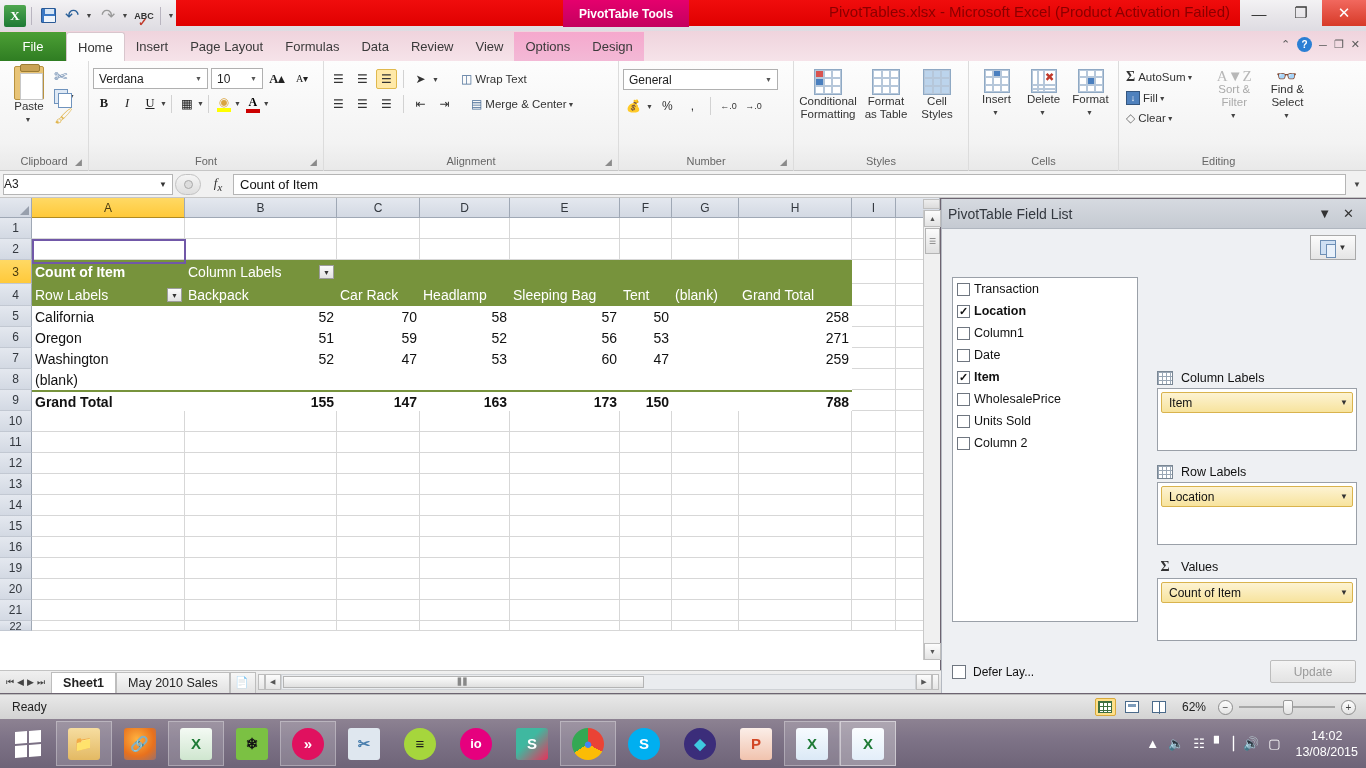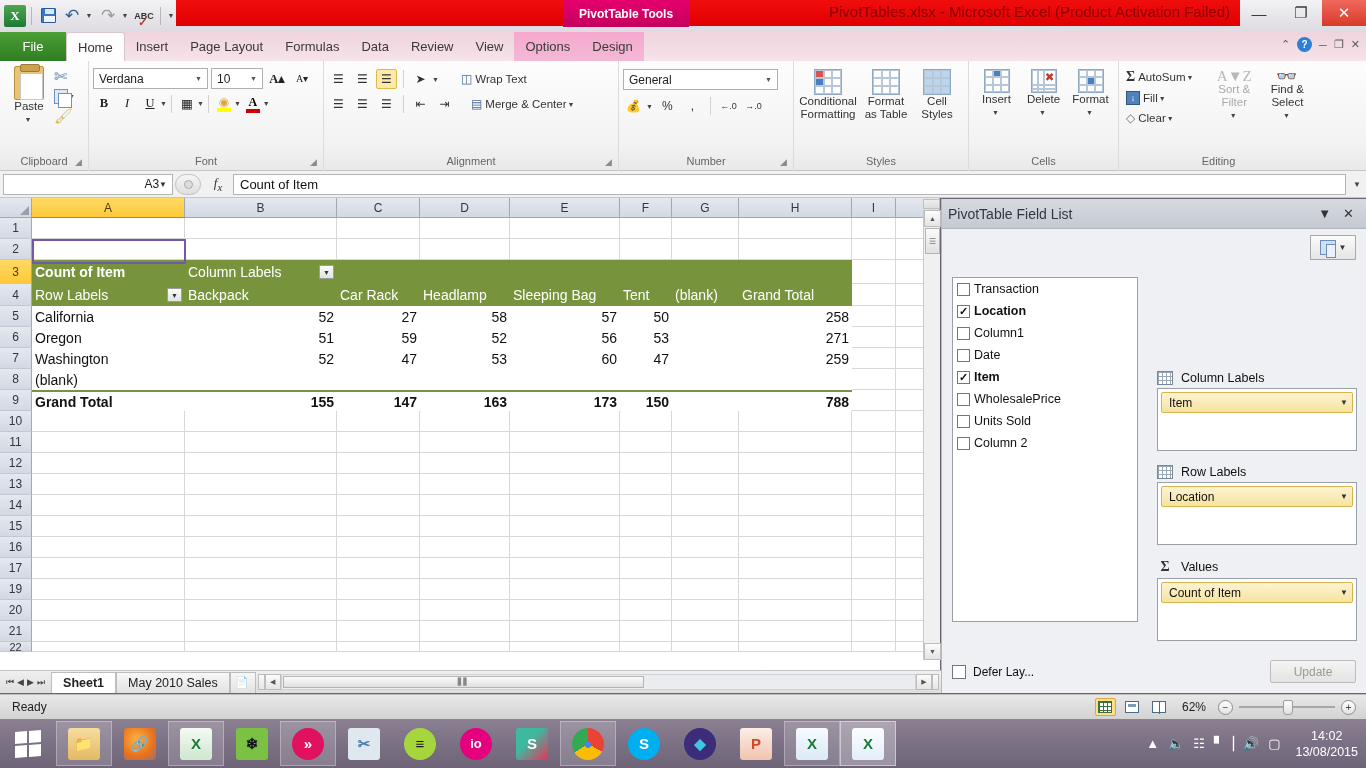--- a/index.html
+++ b/index.html
@@ -164,21 +164,21 @@
 
   
   .fbar {
     position:absolute; left:0; top:171px; width:1366px; height:27px;
     background:#f1f1f1; display:flex; align-items:center; border-bottom:1px solid #c6c6c6;
   }
   .namebox {
     width:170px; height:21px; margin-left:3px; background:#fff; border:1px solid #b5b5b5;
     display:flex; align-items:center; font-size:12px; color:#222;
   }
-  .namebox .nv{flex:1;text-align:right;}
+  .namebox .nv{flex:1;text-align:left;}
   .namebox .nc{font-size:8px;padding-right:5px;color:#333;}
   .fbar-sep {
     width:26px; height:21px; display:flex; align-items:center; justify-content:center;
     background:linear-gradient(to bottom,#f5f5f5,#dfdfdf); border:1px solid #c2c2c2; border-radius:11px;
     margin:0 2px;
   }
   .fbar-dot{width:9px;height:9px;border-radius:50%;background:#ddd;border:1px solid #aaa;}
   .fx { width:30px; text-align:center; font-size:13px; font-style:italic; font-family:"Liberation Serif",serif; color:#333;}
   .fcontent {
     flex:1; height:21px; background:#fff; border:1px solid #b5b5b5; display:flex; align-items:center;
@@ -778,21 +778,21 @@
     <div class="cell pv-hdr" style="width:67px;font-size:14px">(blank)</div>
     <div class="cell pv-hdr" style="width:113px;font-size:14px">Grand Total</div>
     <div class="cell" style="width:44px"></div>
       <div class="cell" style="width:44px"></div>
   </div>
 
   <div class="gridrow" style="height:21px">
     <div class="rowhdr">5</div>
     <div class="cell pv-body" style="width:153px;font-size:14px">California</div>
     <div class="cell pv-body r" style="width:152px;font-size:14px">52</div>
-    <div class="cell pv-body r" style="width:83px;font-size:14px">27</div>
+    <div class="cell pv-body r" style="width:83px;font-size:14px">70</div>
     <div class="cell pv-body r" style="width:90px;font-size:14px">58</div>
     <div class="cell pv-body r" style="width:110px;font-size:14px">57</div>
     <div class="cell pv-body r" style="width:52px;font-size:14px">50</div>
     <div class="cell pv-body r" style="width:67px;font-size:14px"></div>
     <div class="cell pv-body r" style="width:113px;font-size:14px">258</div>
     <div class="cell" style="width:44px"></div>
       <div class="cell" style="width:44px"></div>
   </div>
 
   <div class="gridrow" style="height:21px">
@@ -924,33 +924,20 @@
       <div class="cell" style="width:90px"></div>
       <div class="cell" style="width:110px"></div>
       <div class="cell" style="width:52px"></div>
       <div class="cell" style="width:67px"></div>
       <div class="cell" style="width:113px"></div>
       <div class="cell" style="width:44px"></div>
       <div class="cell" style="width:44px"></div>
     </div>
   <div class="gridrow">
       <div class="rowhdr">16</div>
-      <div class="cell" style="width:153px"></div>
-      <div class="cell" style="width:152px"></div>
-      <div class="cell" style="width:83px"></div>
-      <div class="cell" style="width:90px"></div>
-      <div class="cell" style="width:110px"></div>
-      <div class="cell" style="width:52px"></div>
-      <div class="cell" style="width:67px"></div>
-      <div class="cell" style="width:113px"></div>
-      <div class="cell" style="width:44px"></div>
-      <div class="cell" style="width:44px"></div>
-    </div>
-  <div class="gridrow">
-      <div class="rowhdr">17</div>
       <div class="cell" style="width:153px"></div>
       <div class="cell" style="width:152px"></div>
       <div class="cell" style="width:83px"></div>
       <div class="cell" style="width:90px"></div>
       <div class="cell" style="width:110px"></div>
       <div class="cell" style="width:52px"></div>
       <div class="cell" style="width:67px"></div>
       <div class="cell" style="width:113px"></div>
       <div class="cell" style="width:44px"></div>
       <div class="cell" style="width:44px"></div>

